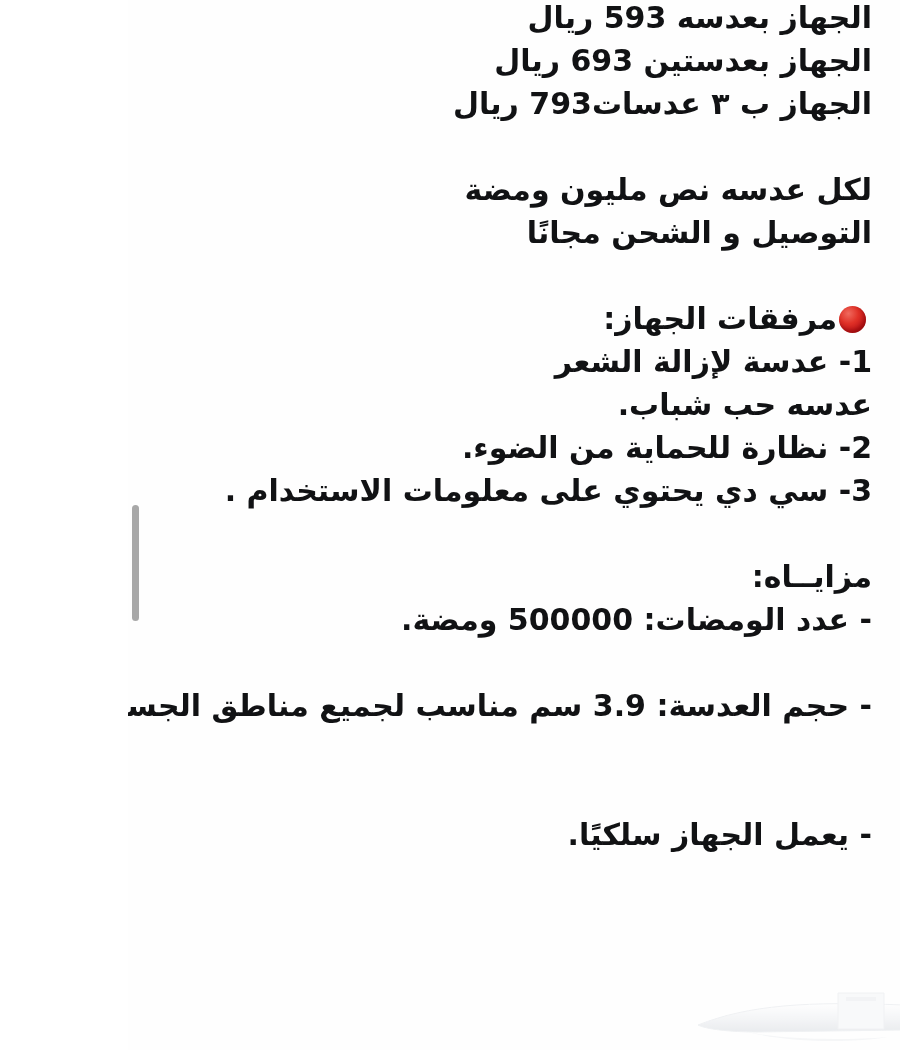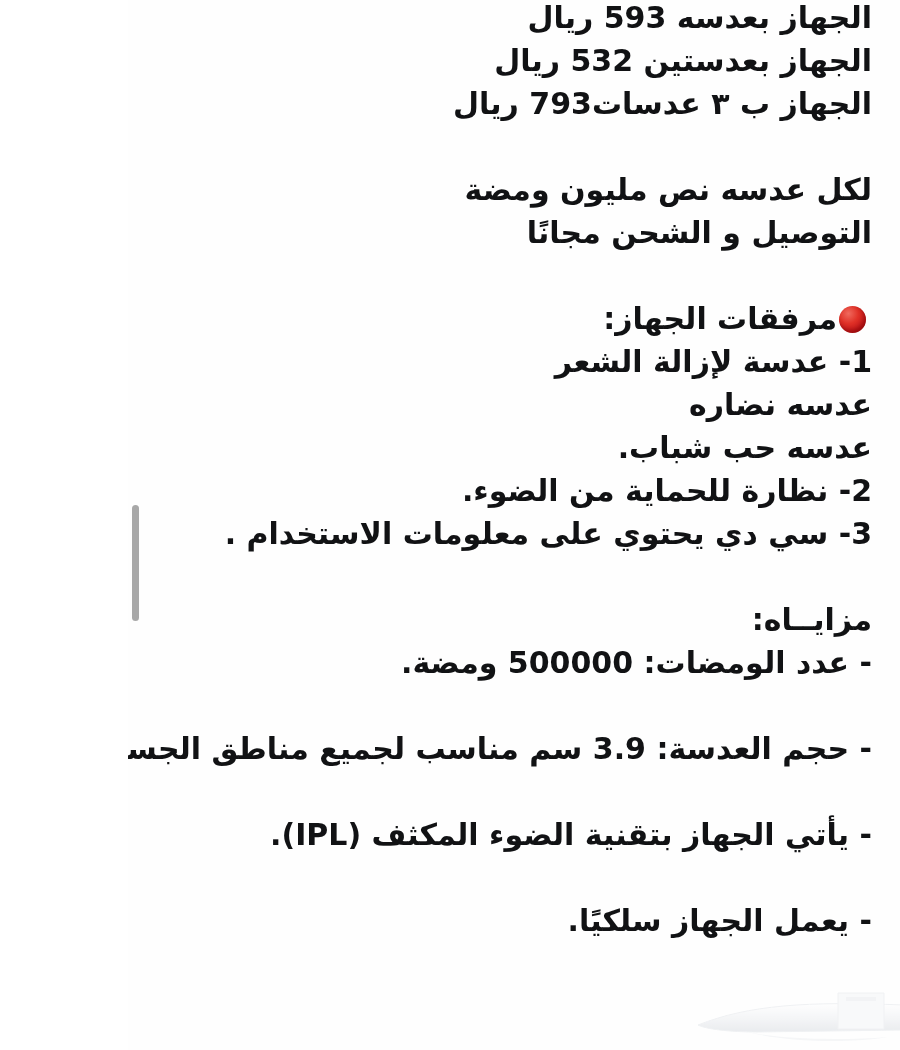--- a/index.html
+++ b/index.html
@@ -114,51 +114,49 @@
 </style>
 </head>
 <body>
 
 <div id="screen">
 
   <div id="doc">
 
     <div class="text-block" id="block-prices">
       <span class="line">الجهاز بعدسه 593 ريال</span>
-      <span class="line">الجهاز بعدستين 532 ريال</span>
+      <span class="line">الجهاز بعدستين 693 ريال</span>
       <span class="line">الجهاز ب ٣ عدسات793 ريال</span>
     </div>
 
     <span class="gap"></span>
 
     <div class="text-block">
       <span class="line">لكل عدسه نص مليون ومضة</span>
       <span class="line">التوصيل و الشحن مجانًا</span>
     </div>
 
     <span class="gap"></span>
 
     <div class="text-block">
       <span class="line"><span class="emoji-red-circle"></span><span>مرفقات الجهاز:</span></span>
       <span class="line">1- عدسة لإزالة الشعر</span>
-      <span class="line">عدسه نضاره</span>
       <span class="line">عدسه حب شباب.</span>
       <span class="line">2- نظارة للحماية من الضوء.</span>
       <span class="line">3- سي دي يحتوي على معلومات الاستخدام .</span>
     </div>
 
     <span class="gap"></span>
 
     <div class="text-block">
       <span class="line">مزايــاه:</span>
       <span class="line">- عدد الومضات: 500000 ومضة.</span>
       <span class="gap"></span>
       <span class="line">- حجم العدسة: 3.9 سم مناسب لجميع مناطق الجسم.</span>
       <span class="gap"></span>
-      <span class="line">- يأتي الجهاز بتقنية الضوء المكثف (IPL).</span>
       <span class="gap"></span>
       <span class="line">- يعمل الجهاز سلكيًا.</span>
     </div>
 
   </div>
 
   <div id="watermark">
     <svg viewBox="0 0 300 62" xmlns="http://www.w3.org/2000/svg" aria-hidden="true">
       <defs>
         <linearGradient id="wmg" x1="0" y1="0" x2="0" y2="1">

